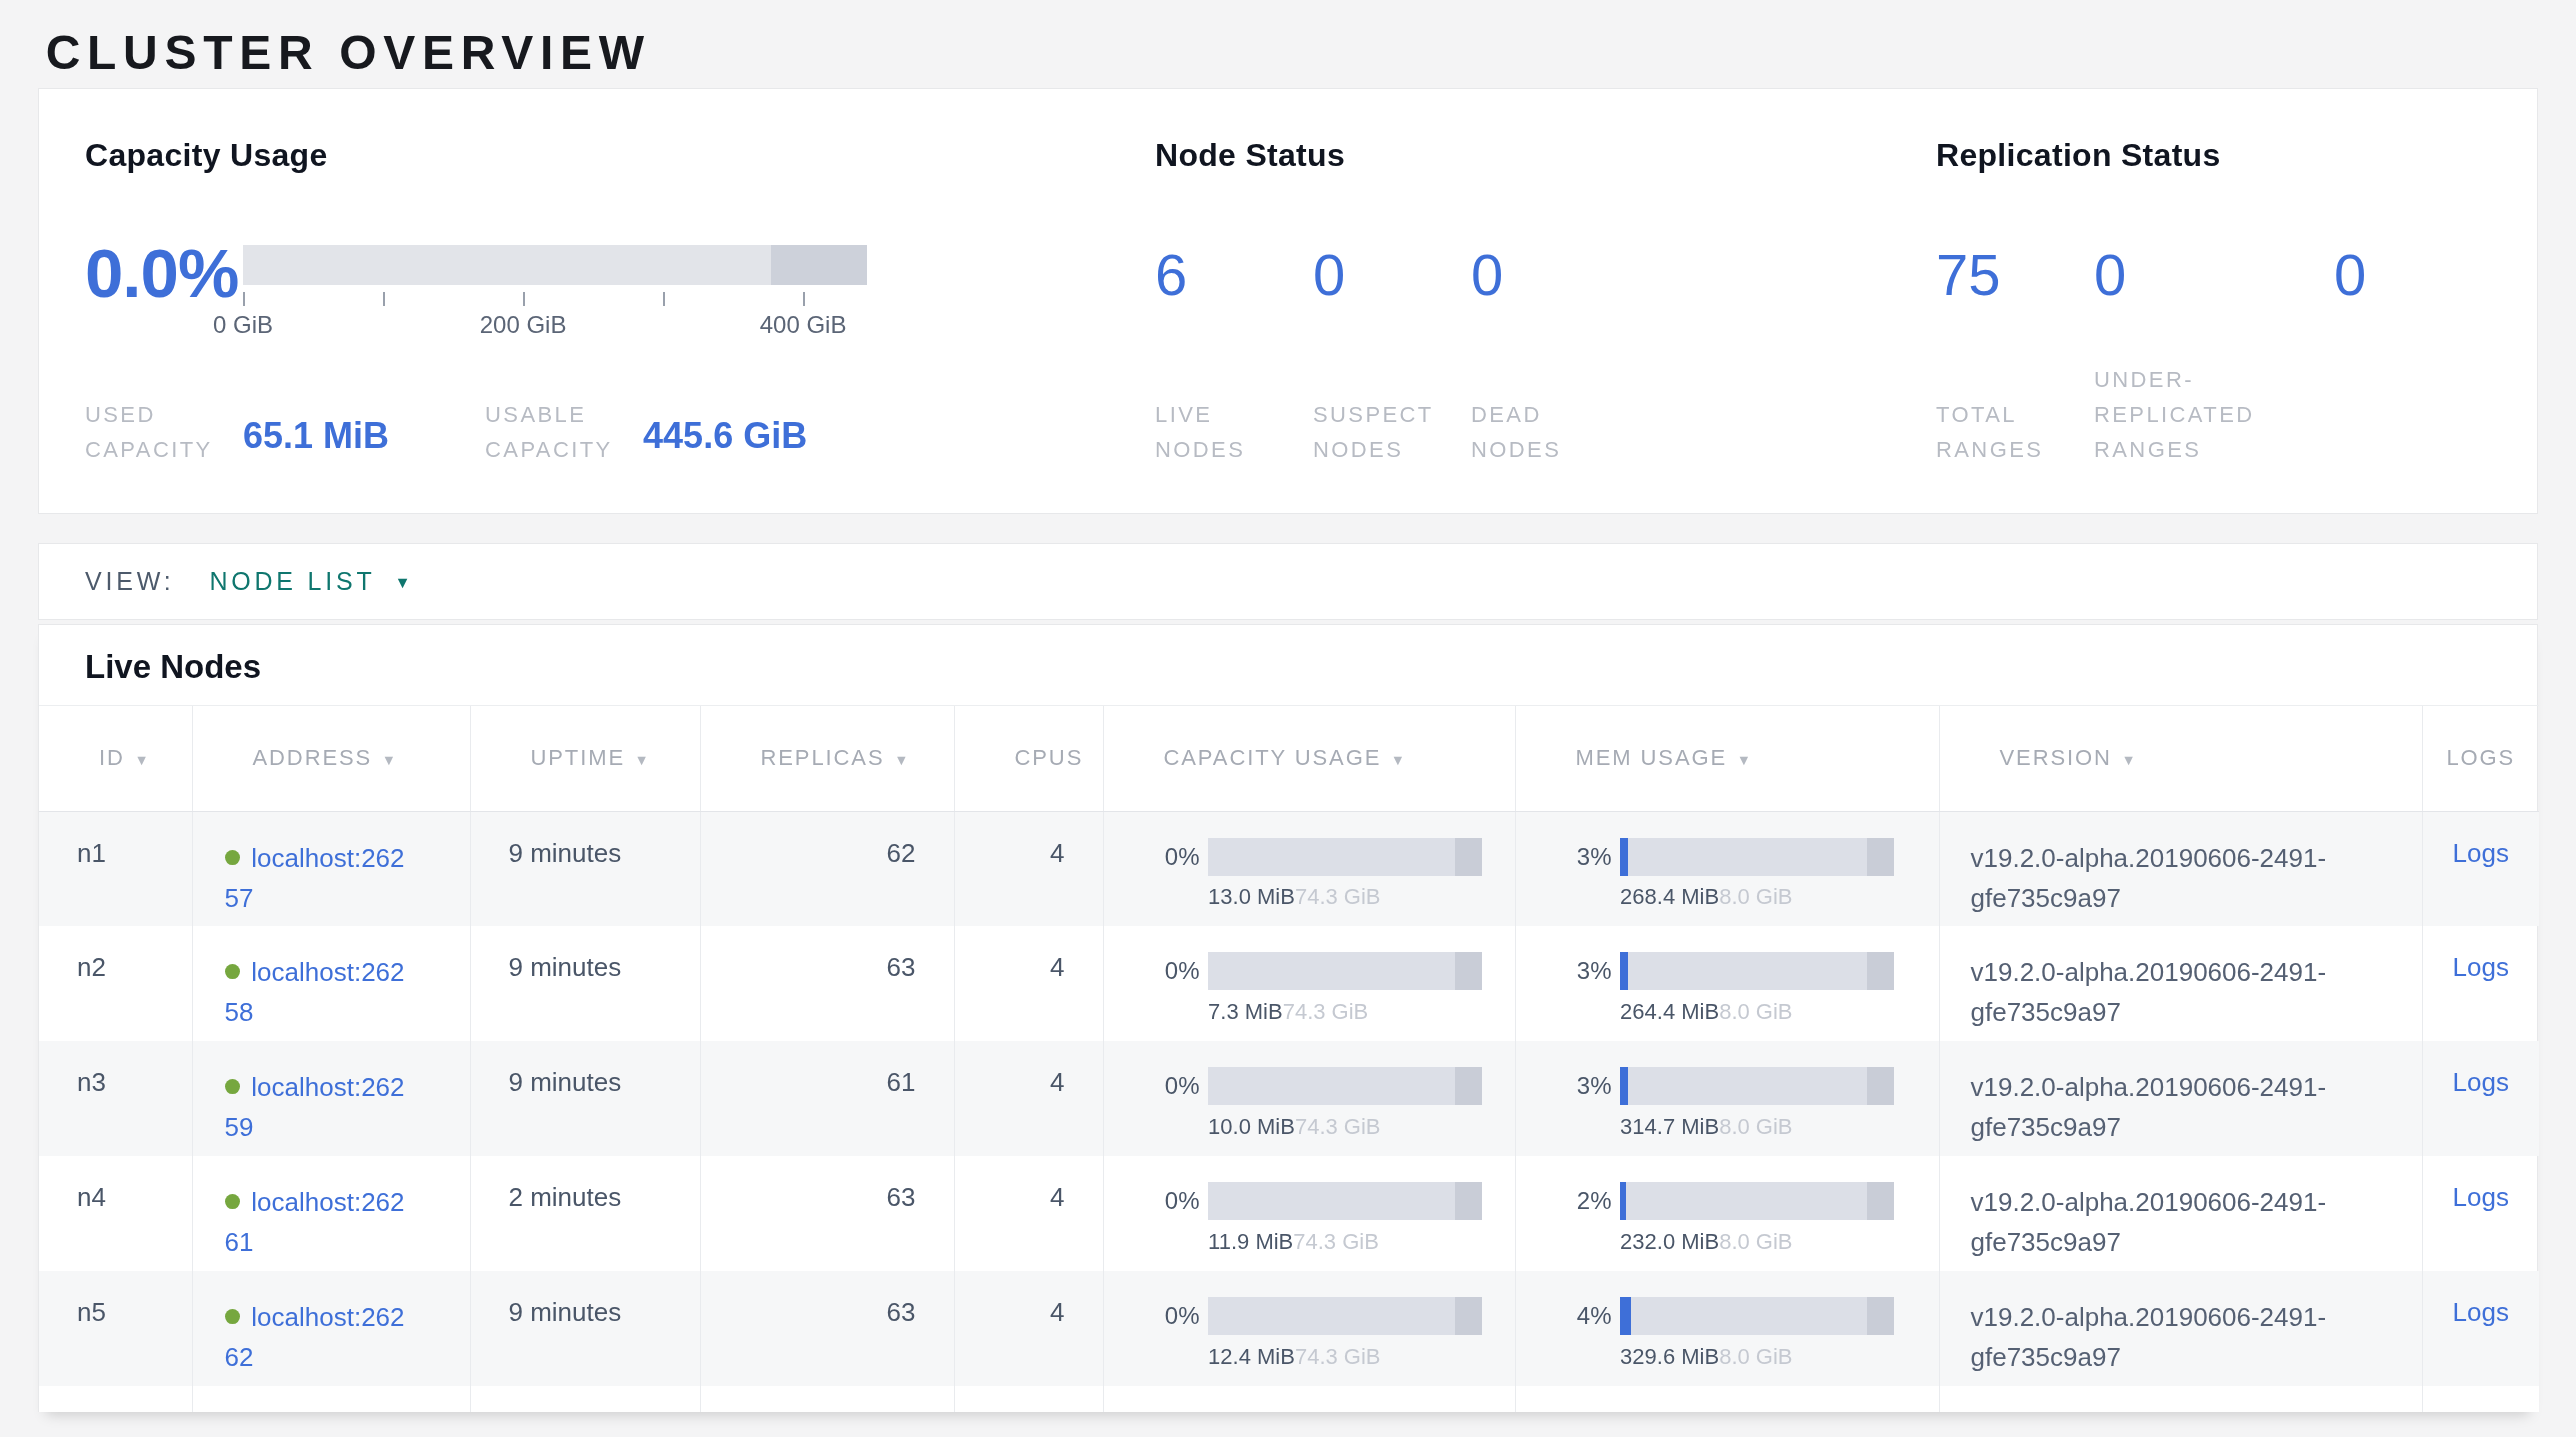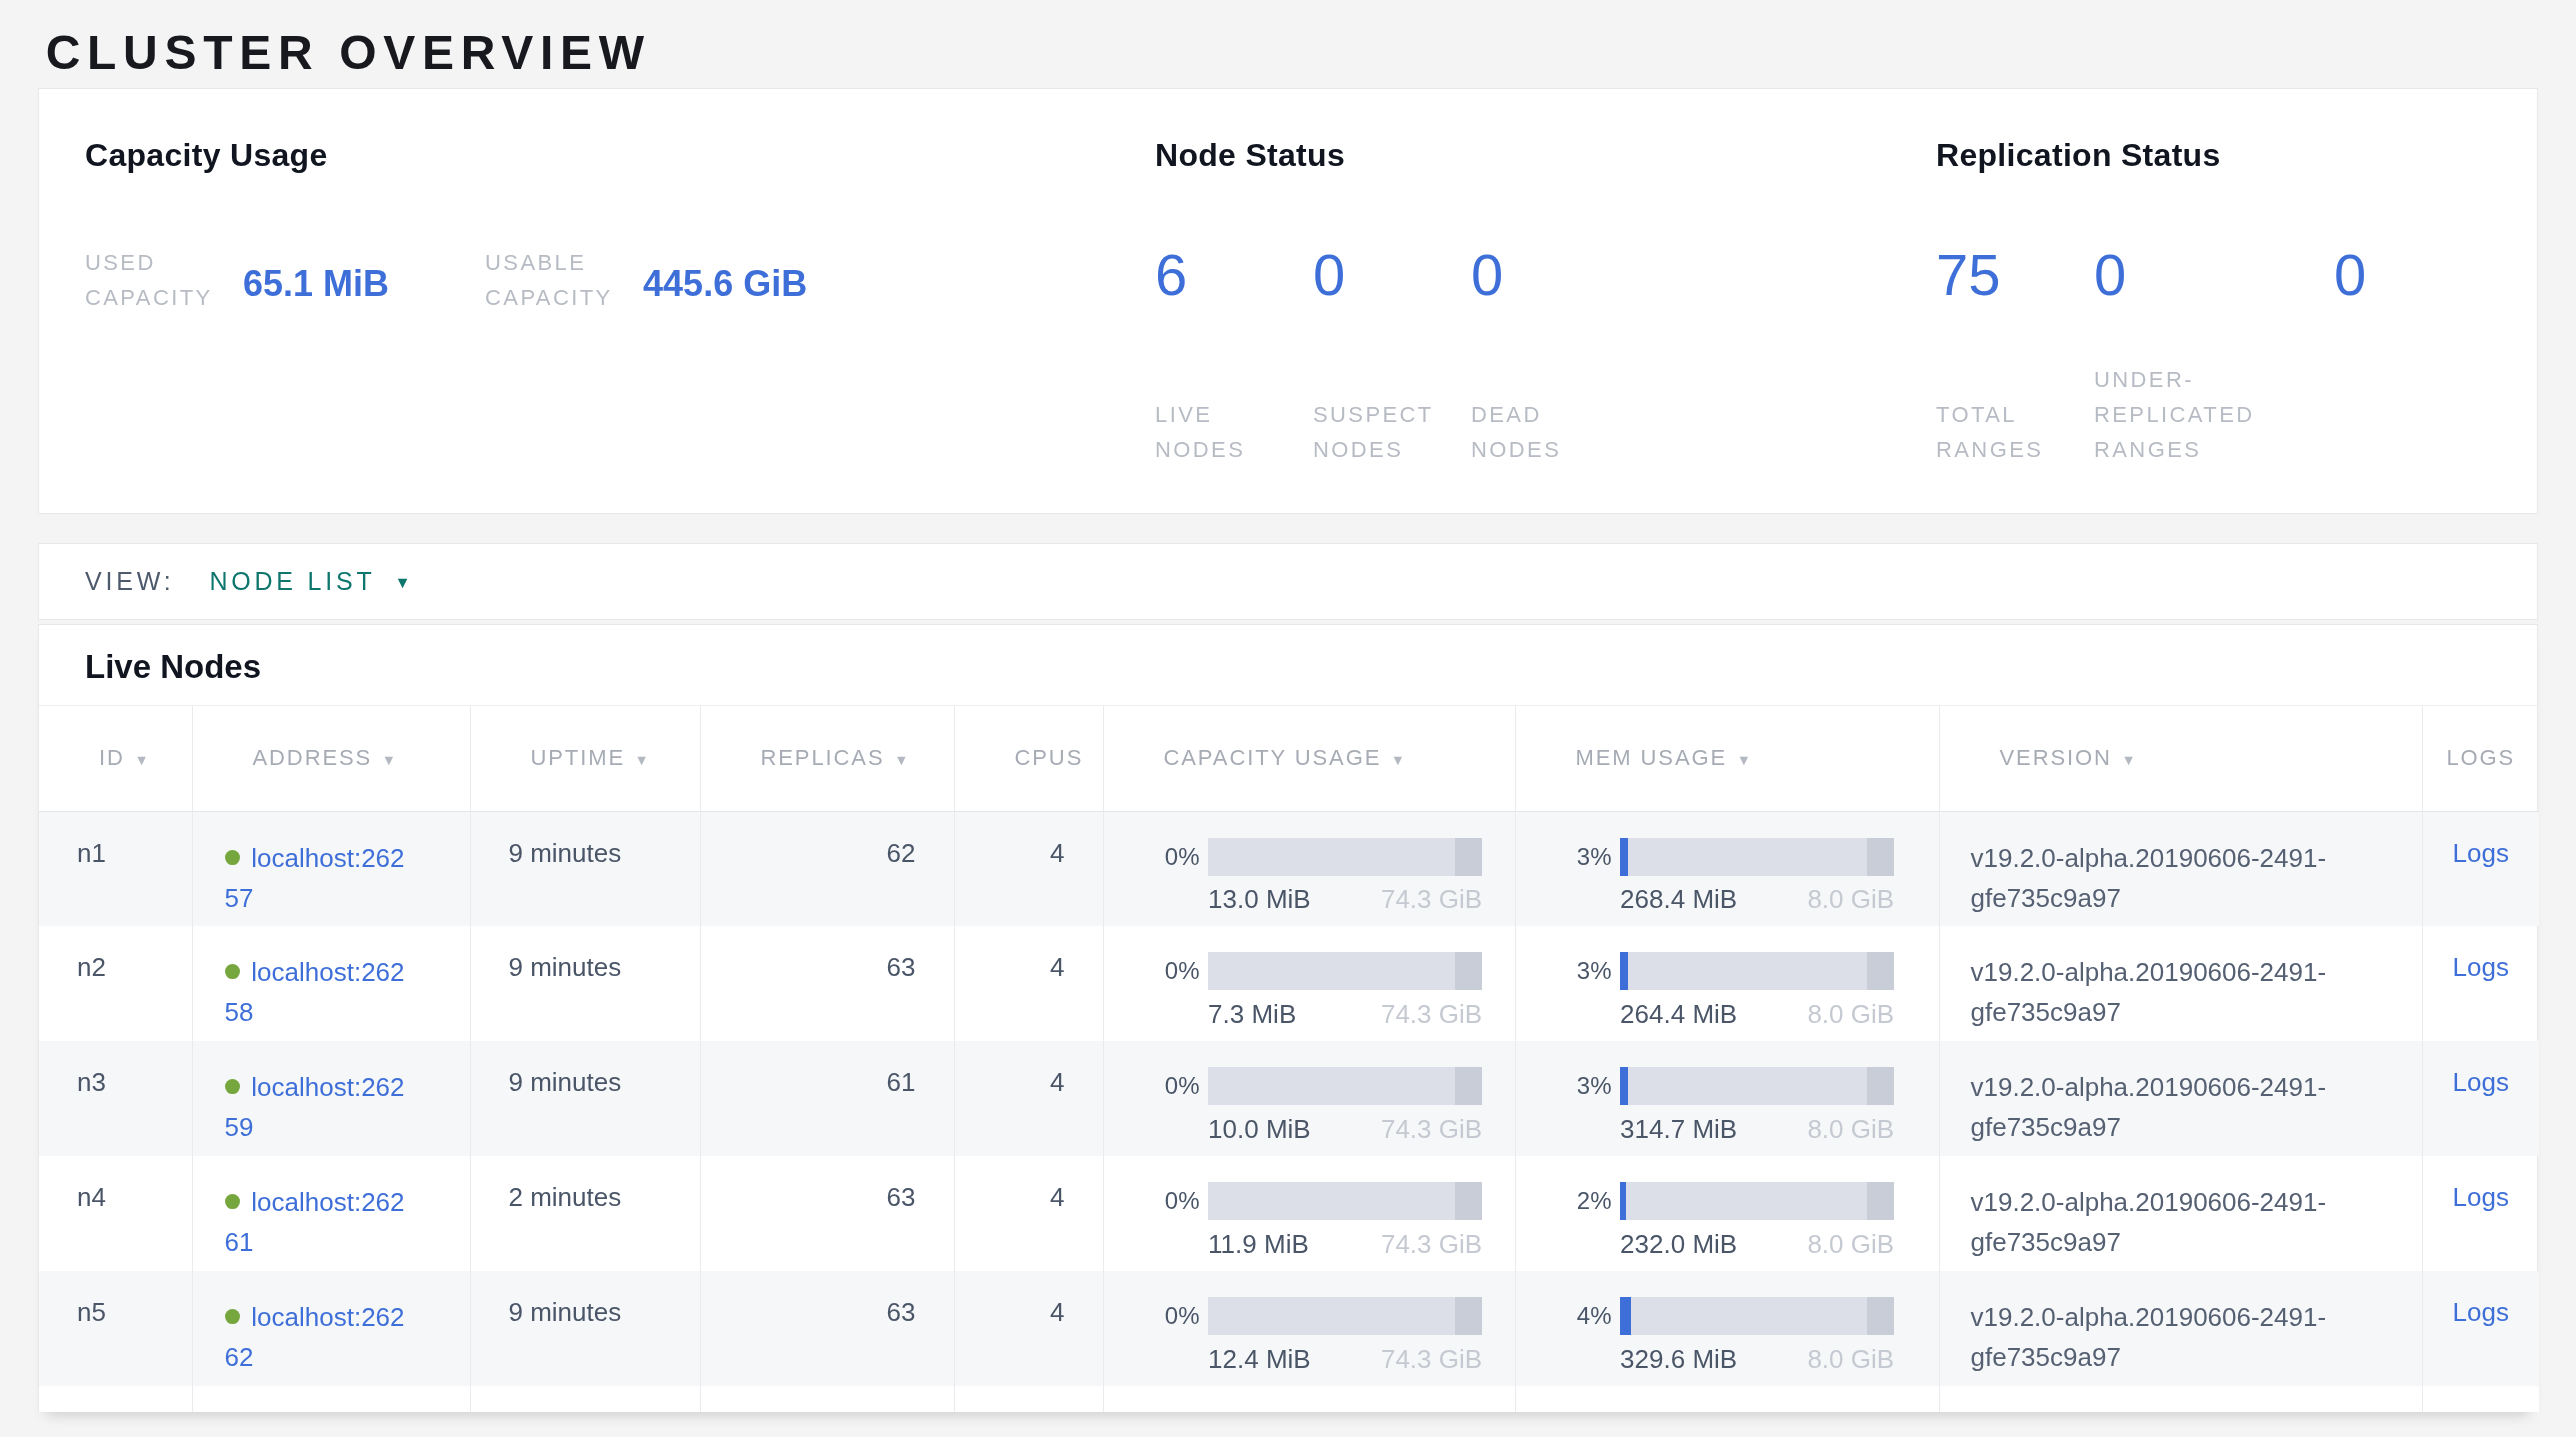--- a/index.html
+++ b/index.html
@@ -89,39 +89,57 @@
   .live-dot { display:inline-block; width:15.3px; height:15.3px; border-radius:50%; background:#76a73f; margin-right:11.5px; transform:translateY(-1.9px); }
   a.link { color:#3e6fd8; text-decoration:none; cursor:pointer; }
 
   td.c-usage { padding-left:35px; padding-right:0; }
   .usage { display:flex; align-items:flex-start; }
   .usage-pct { width:61px; text-align:right; margin-right:8.6px; font-size:24px; line-height:38px; color:#4a5668; flex:0 0 auto; }
   .usage-body { width:274px; }
   .mini-bar { position:relative; width:274px; height:38px; background:#dcdfe7; }
   .mini-fill { position:absolute; left:0; top:0; height:100%; background:#3e6fd8; }
   .mini-tail { position:absolute; right:0; top:0; height:100%; width:10%; background:#c9cdd7; }
-  .usage-vals { display:flex; justify-content:space-between; width:274px; margin-top:8.6px; font-size:26px; }
+  .usage-vals { display:flex; justify-content:flex-start; width:274px; margin-top:8.6px; font-size:22px; }
   .usage-used { color:#4a5668; }
   .usage-total { color:#c5c9d1; }
 
   td.c-version { padding-left:31px; }
   .version-text { display:block; max-width:433px; line-height:40px; color:#556073; }
 </style>
 </head>
 <body>
 
 <div class="screen">
   <div class="content">
 
     <div class="page-title">CLUSTER OVERVIEW</div>
 
     <section class="card summary-card">
 
       <div class="sum-col col-capacity">
         <h2>Capacity Usage</h2>
+        <div class="cap-row">
+          <div class="cap-pct">0.0%</div>
+          <div class="cap-chart">
+            <div class="cap-bar">
+              <div class="cap-bar-tail"></div>
+            </div>
+            <div class="cap-ticks">
+              <span class="tick" style="left:0%"></span>
+              <span class="tick" style="left:22.44%"></span>
+              <span class="tick" style="left:44.88%"></span>
+              <span class="tick" style="left:67.32%"></span>
+              <span class="tick" style="left:89.76%"></span>
+              <span class="tick-label" style="left:0%">0 GiB</span>
+              <span class="tick-label" style="left:44.88%">200 GiB</span>
+              <span class="tick-label" style="left:89.76%">400 GiB</span>
+            </div>
+          </div>
+        </div>
         <div class="cap-stats">
           <div class="cap-stat">
             <div class="mini-label">USED CAPACITY</div>
             <div class="cap-stat-value">65.1 MiB</div>
           </div>
           <div class="cap-stat">
             <div class="mini-label">USABLE CAPACITY</div>
             <div class="cap-stat-value">445.6 GiB</div>
           </div>
         </div>

